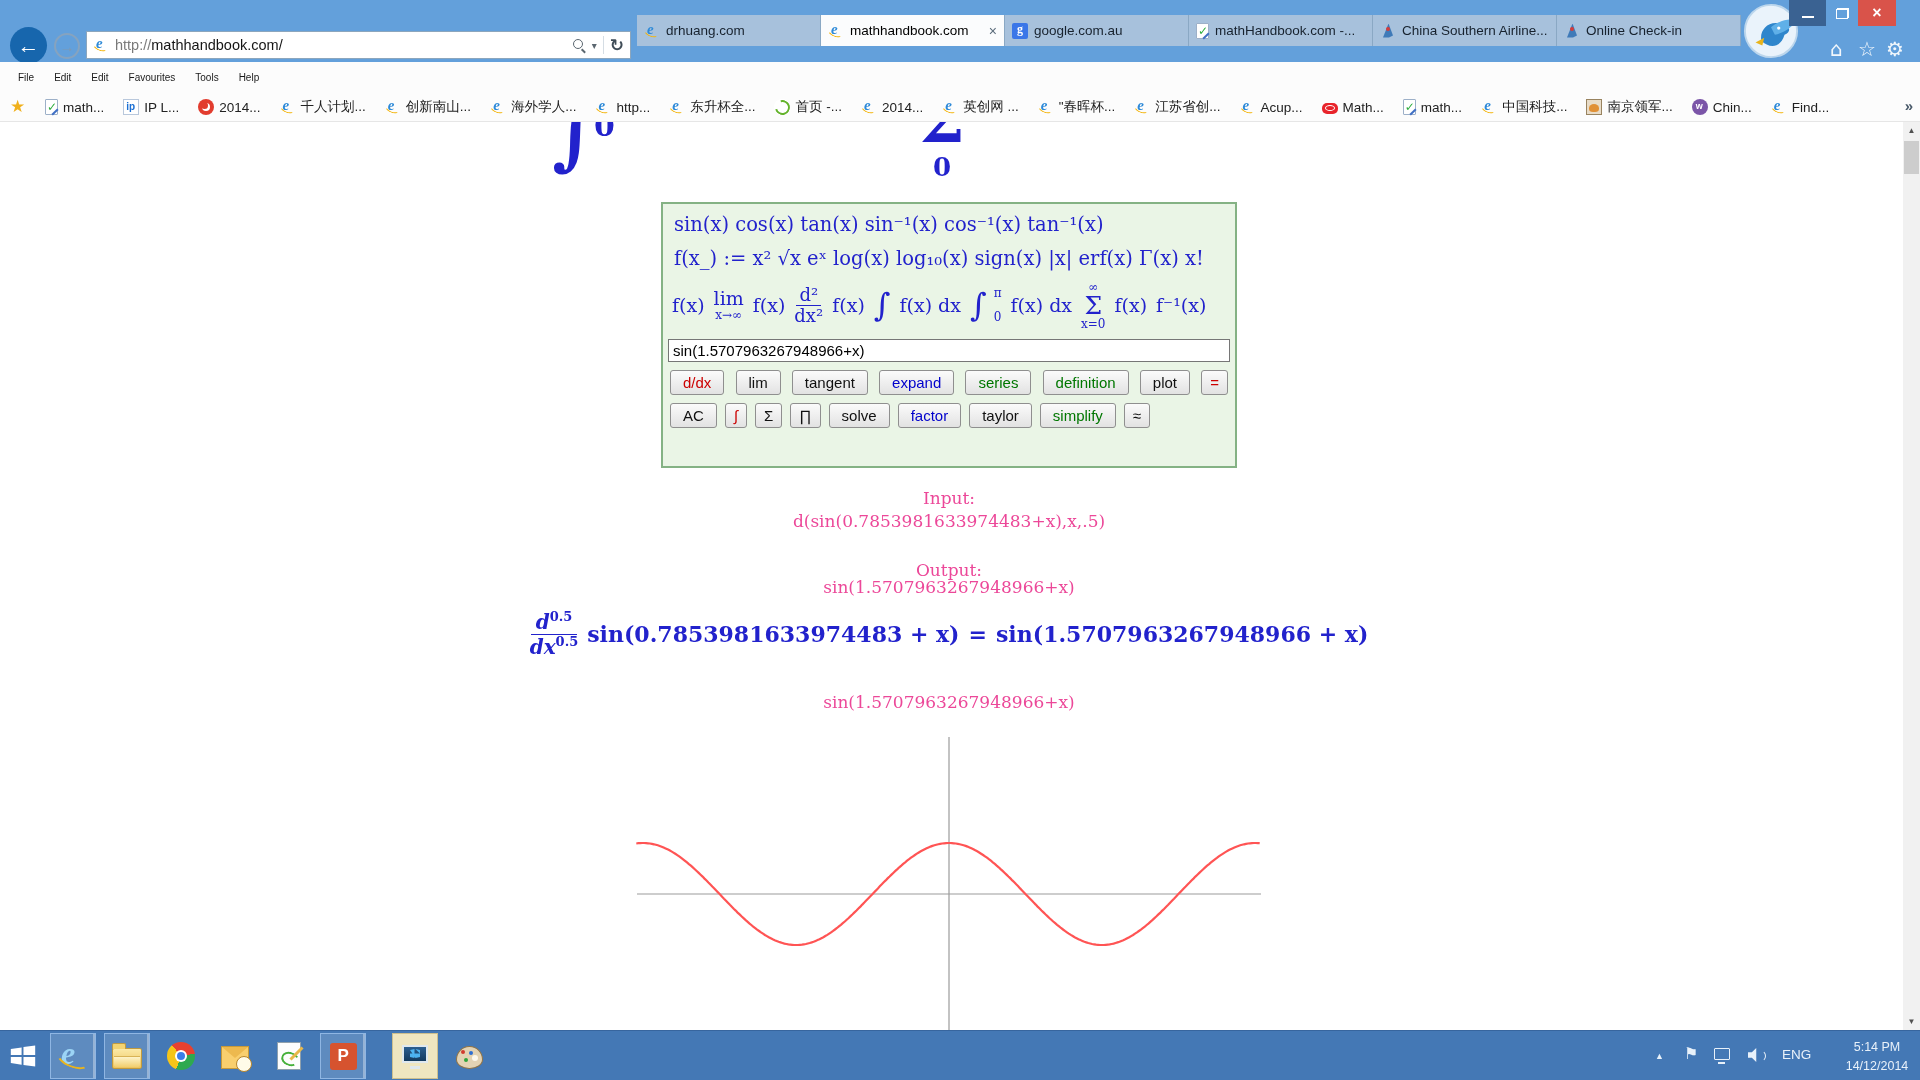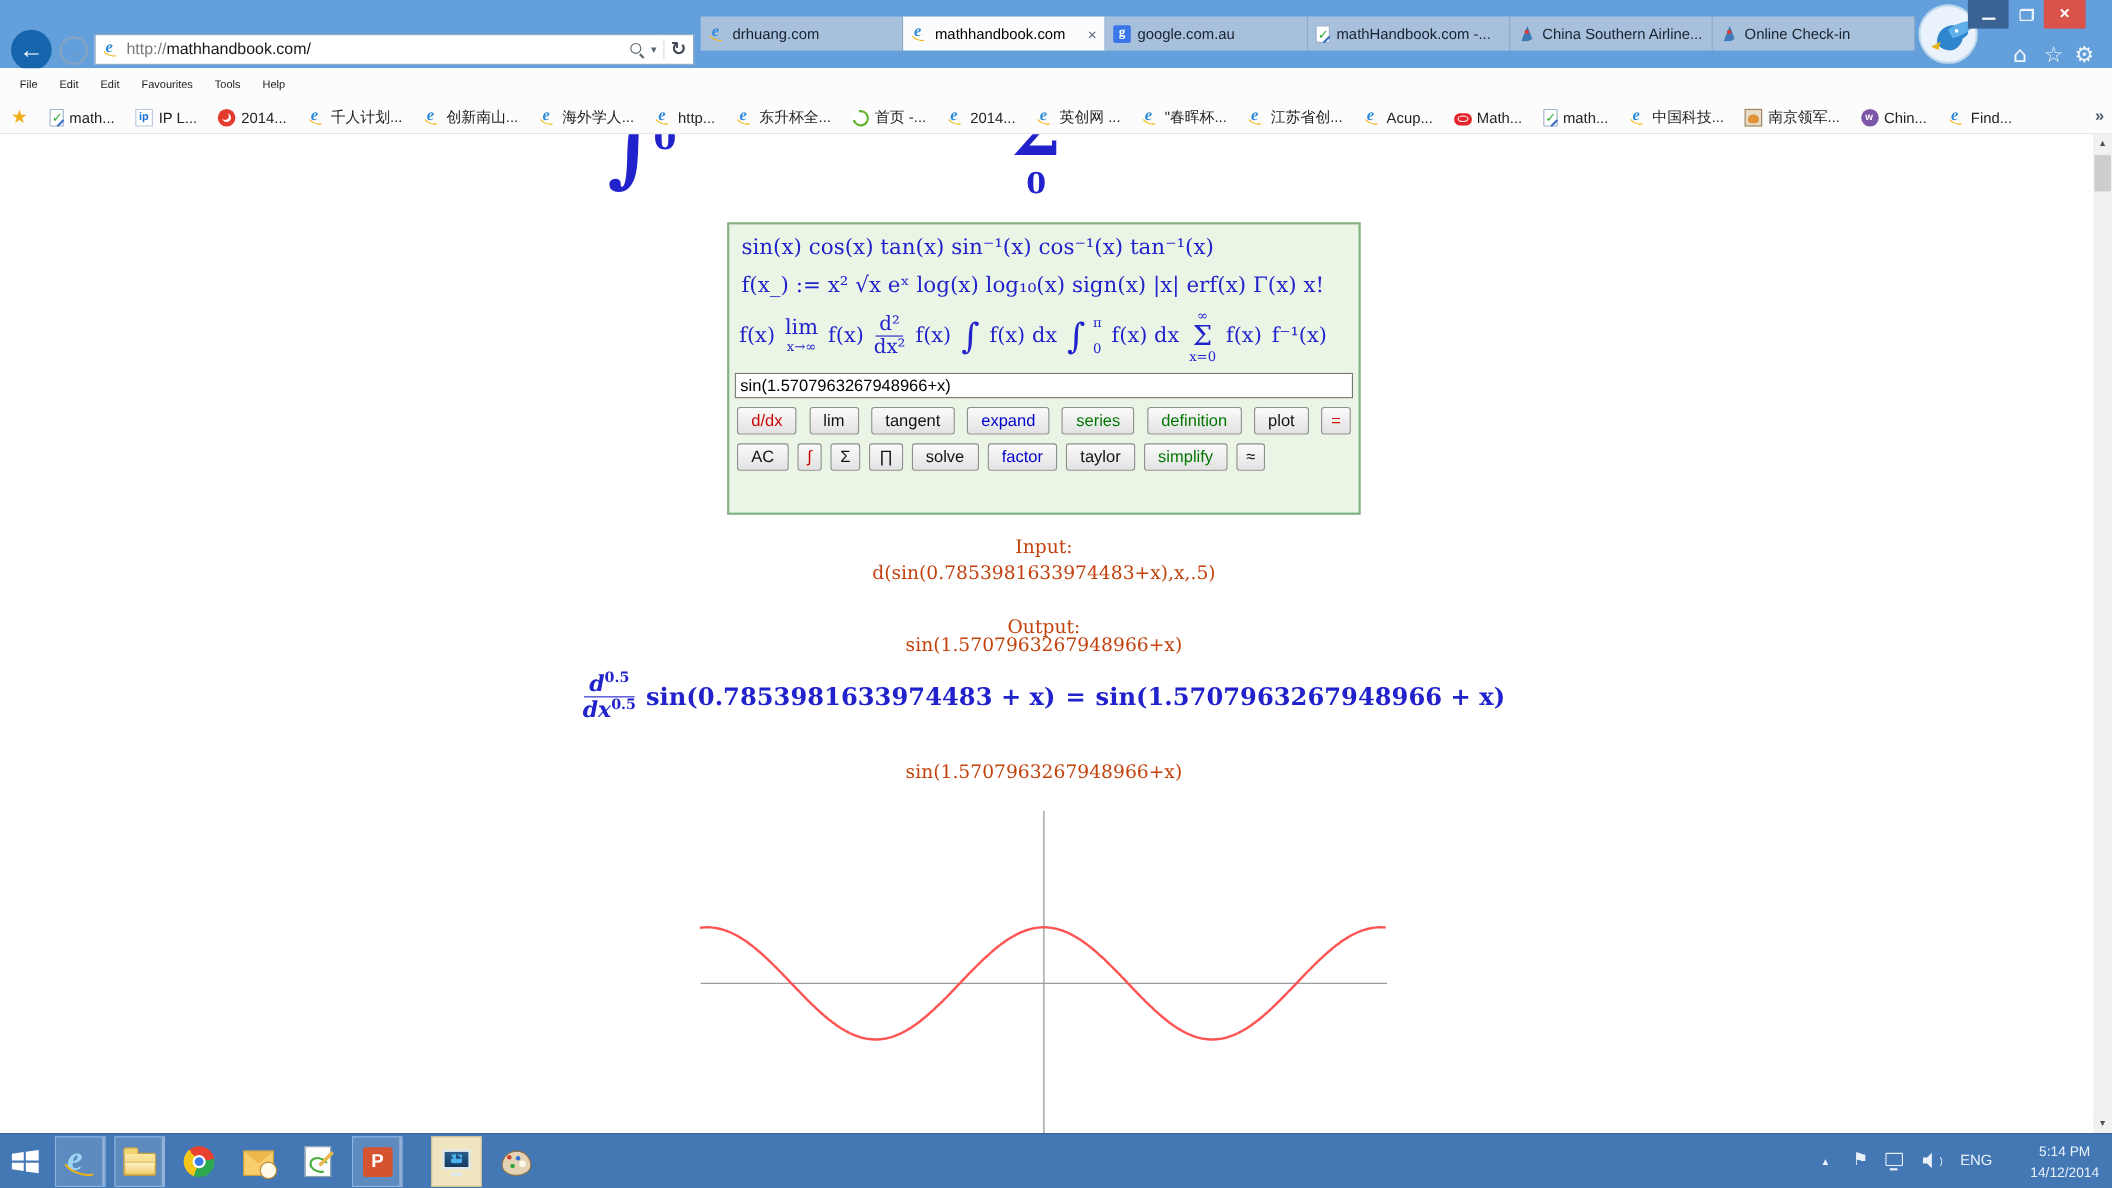--- a/index.html
+++ b/index.html
@@ -117,21 +117,21 @@
   .btnrow2 { gap:8px; }
   .btn { font-size:15px; padding:3px 12px; border:1px solid #8f8f8f; border-radius:3px;
     background:linear-gradient(#fbfbfb,#e2e2e2); color:#111;
     font-family:"Liberation Sans","DejaVu Sans",sans-serif; }
   .btn.narrow { padding:3px 8px; }
   .btn[data-color="red"] { color:#cc0000; }
   .btn[data-color="blue"] { color:#0000cc; }
   .btn[data-color="green"] { color:#007700; }
 
   .ctext { position:absolute; left:0; width:1898px; text-align:center;
-    font-family:"DejaVu Serif","Liberation Serif",serif; font-size:17px; color:#c2410c; }
+    font-family:"DejaVu Serif","Liberation Serif",serif; font-size:17px; color:#ec4899; }
   .deriv { position:absolute; left:0; top:488px; width:1898px; display:flex; justify-content:center;
     align-items:center; gap:9px; color:#2222cc; font-weight:bold; font-size:22px;
     font-family:"DejaVu Serif","Liberation Serif",serif; }
   .frac2 { display:inline-flex; flex-direction:column; align-items:center; font-size:20px; font-style:italic; line-height:1.15; }
   .frac2 .n { border-bottom:1.6px solid #2222cc; padding:0 5px; }
   .frac2 sup { font-size:13px; font-style:normal; }
 
   .plot { position:absolute; left:630px; top:610px; }
 
   .scrollbar { position:absolute; right:0; top:0; width:17px; height:908px; background:#f1f1f1; }

